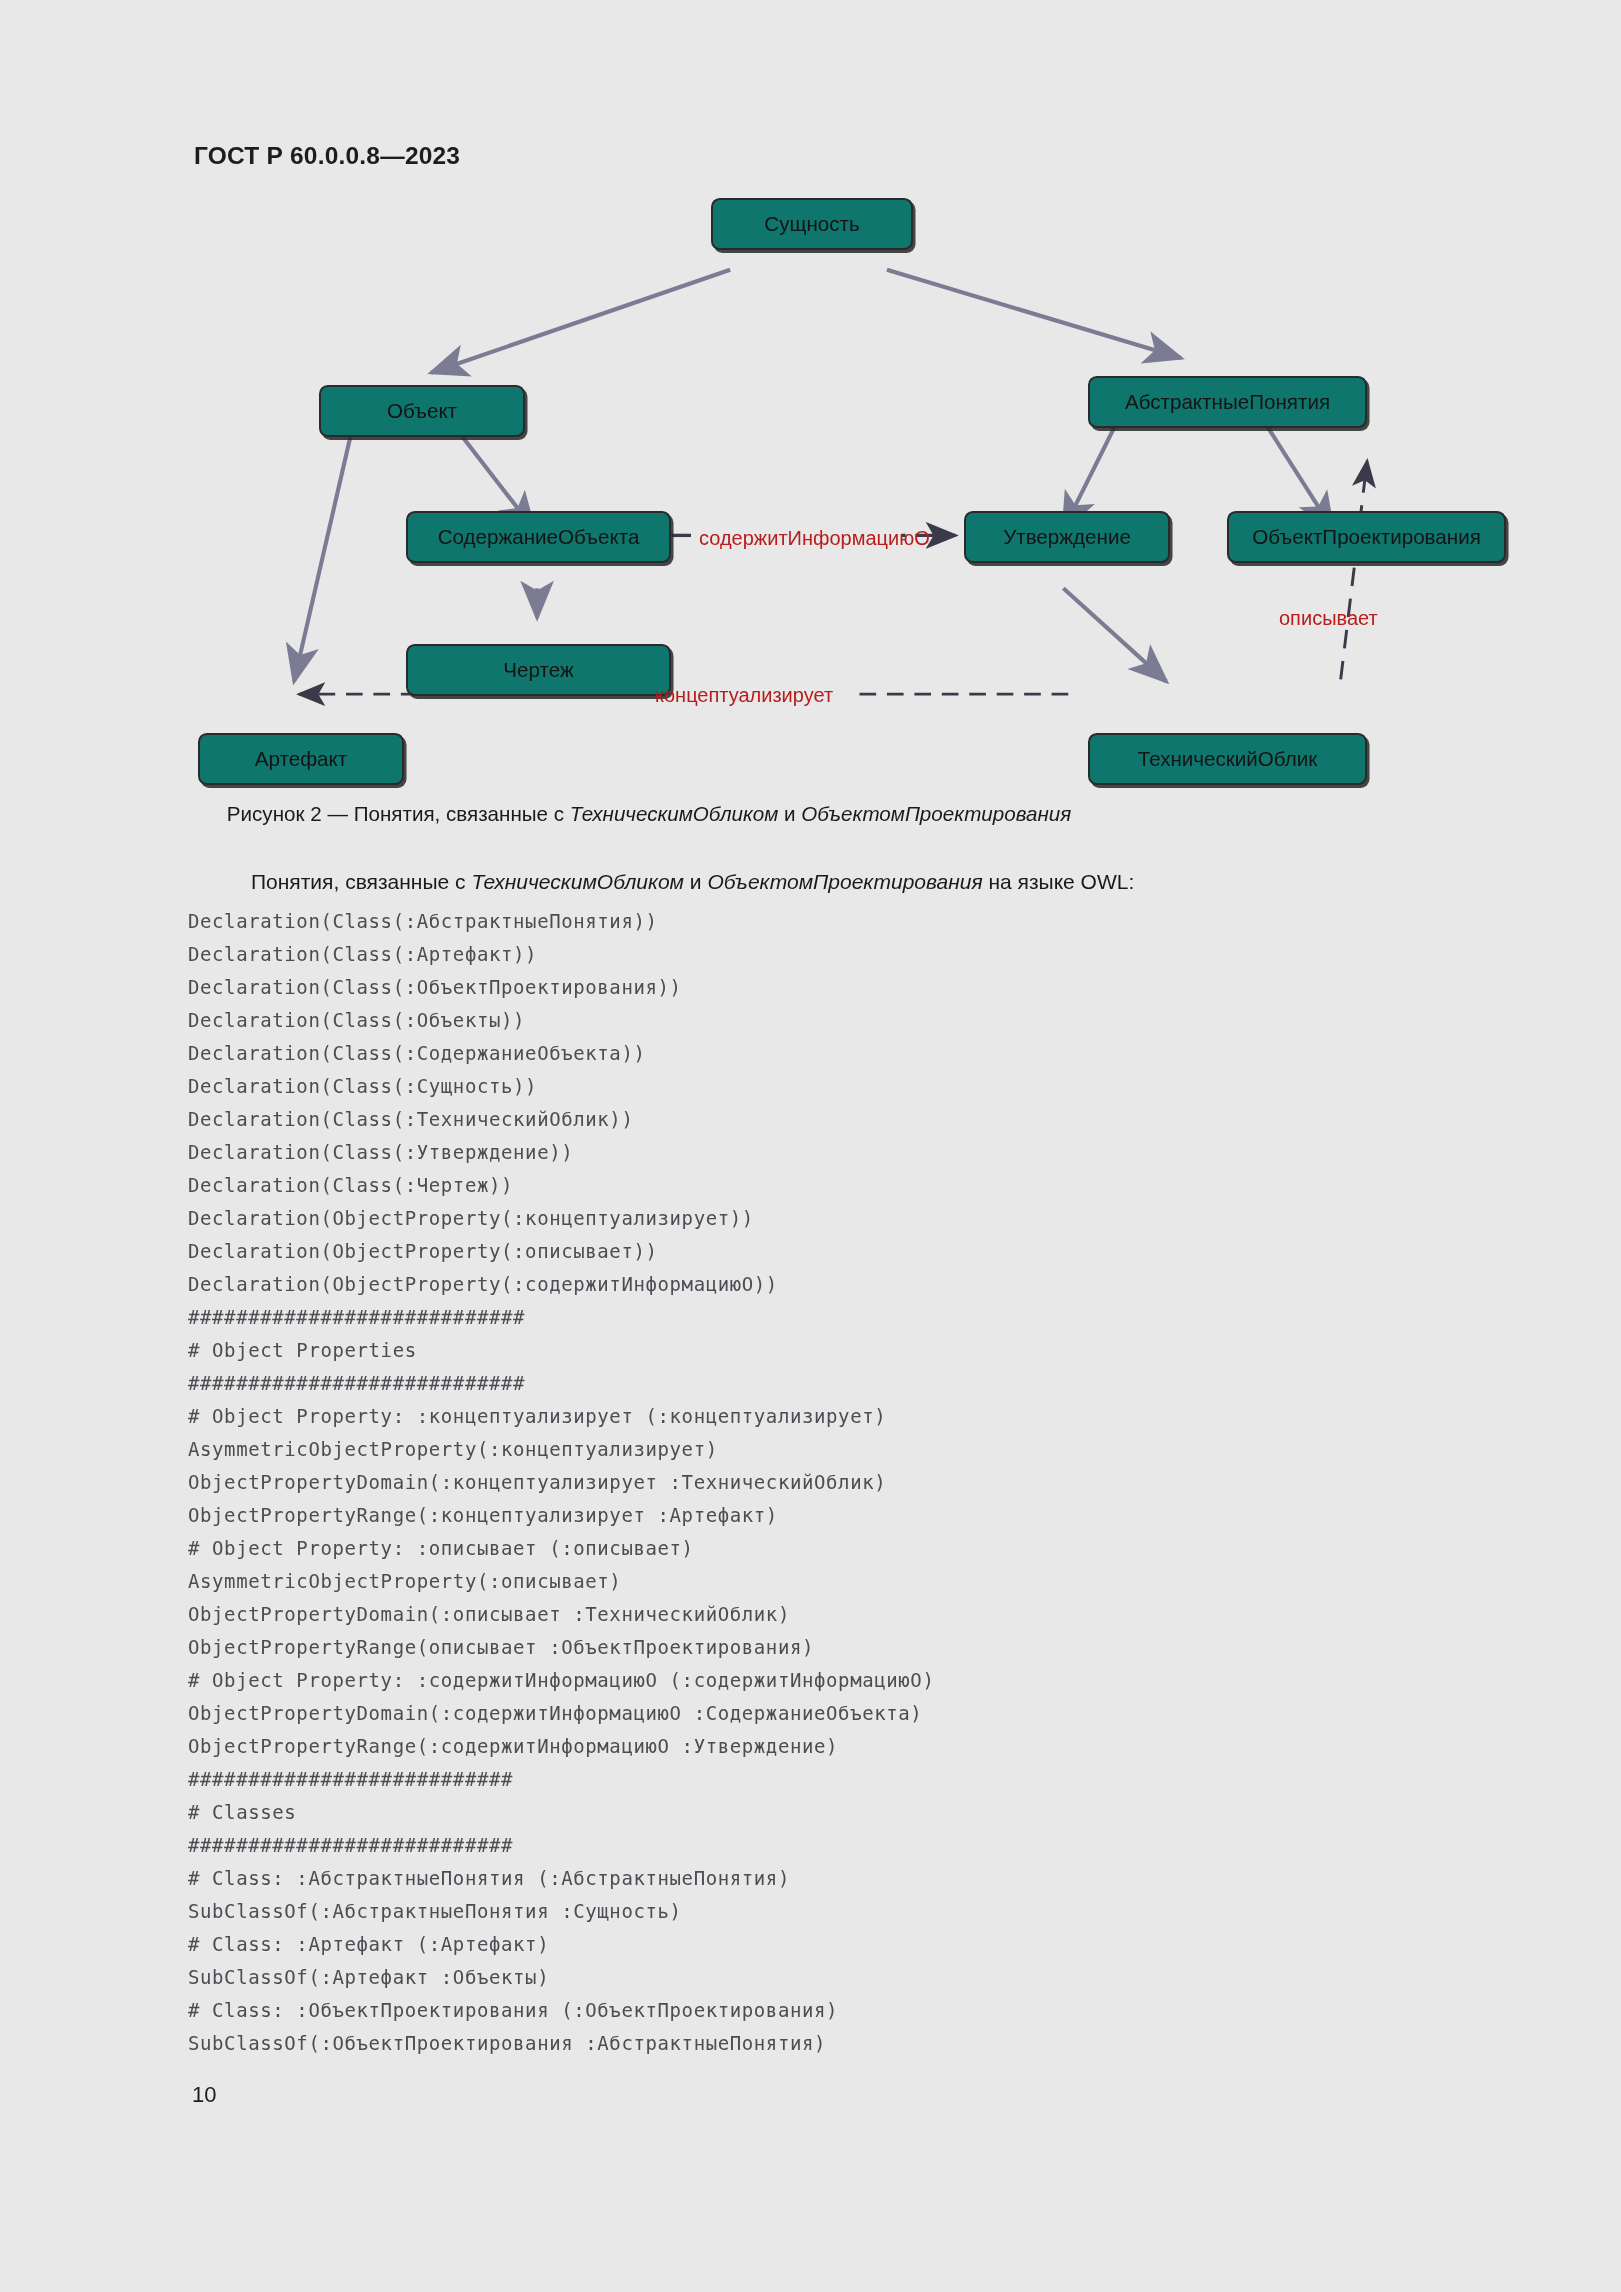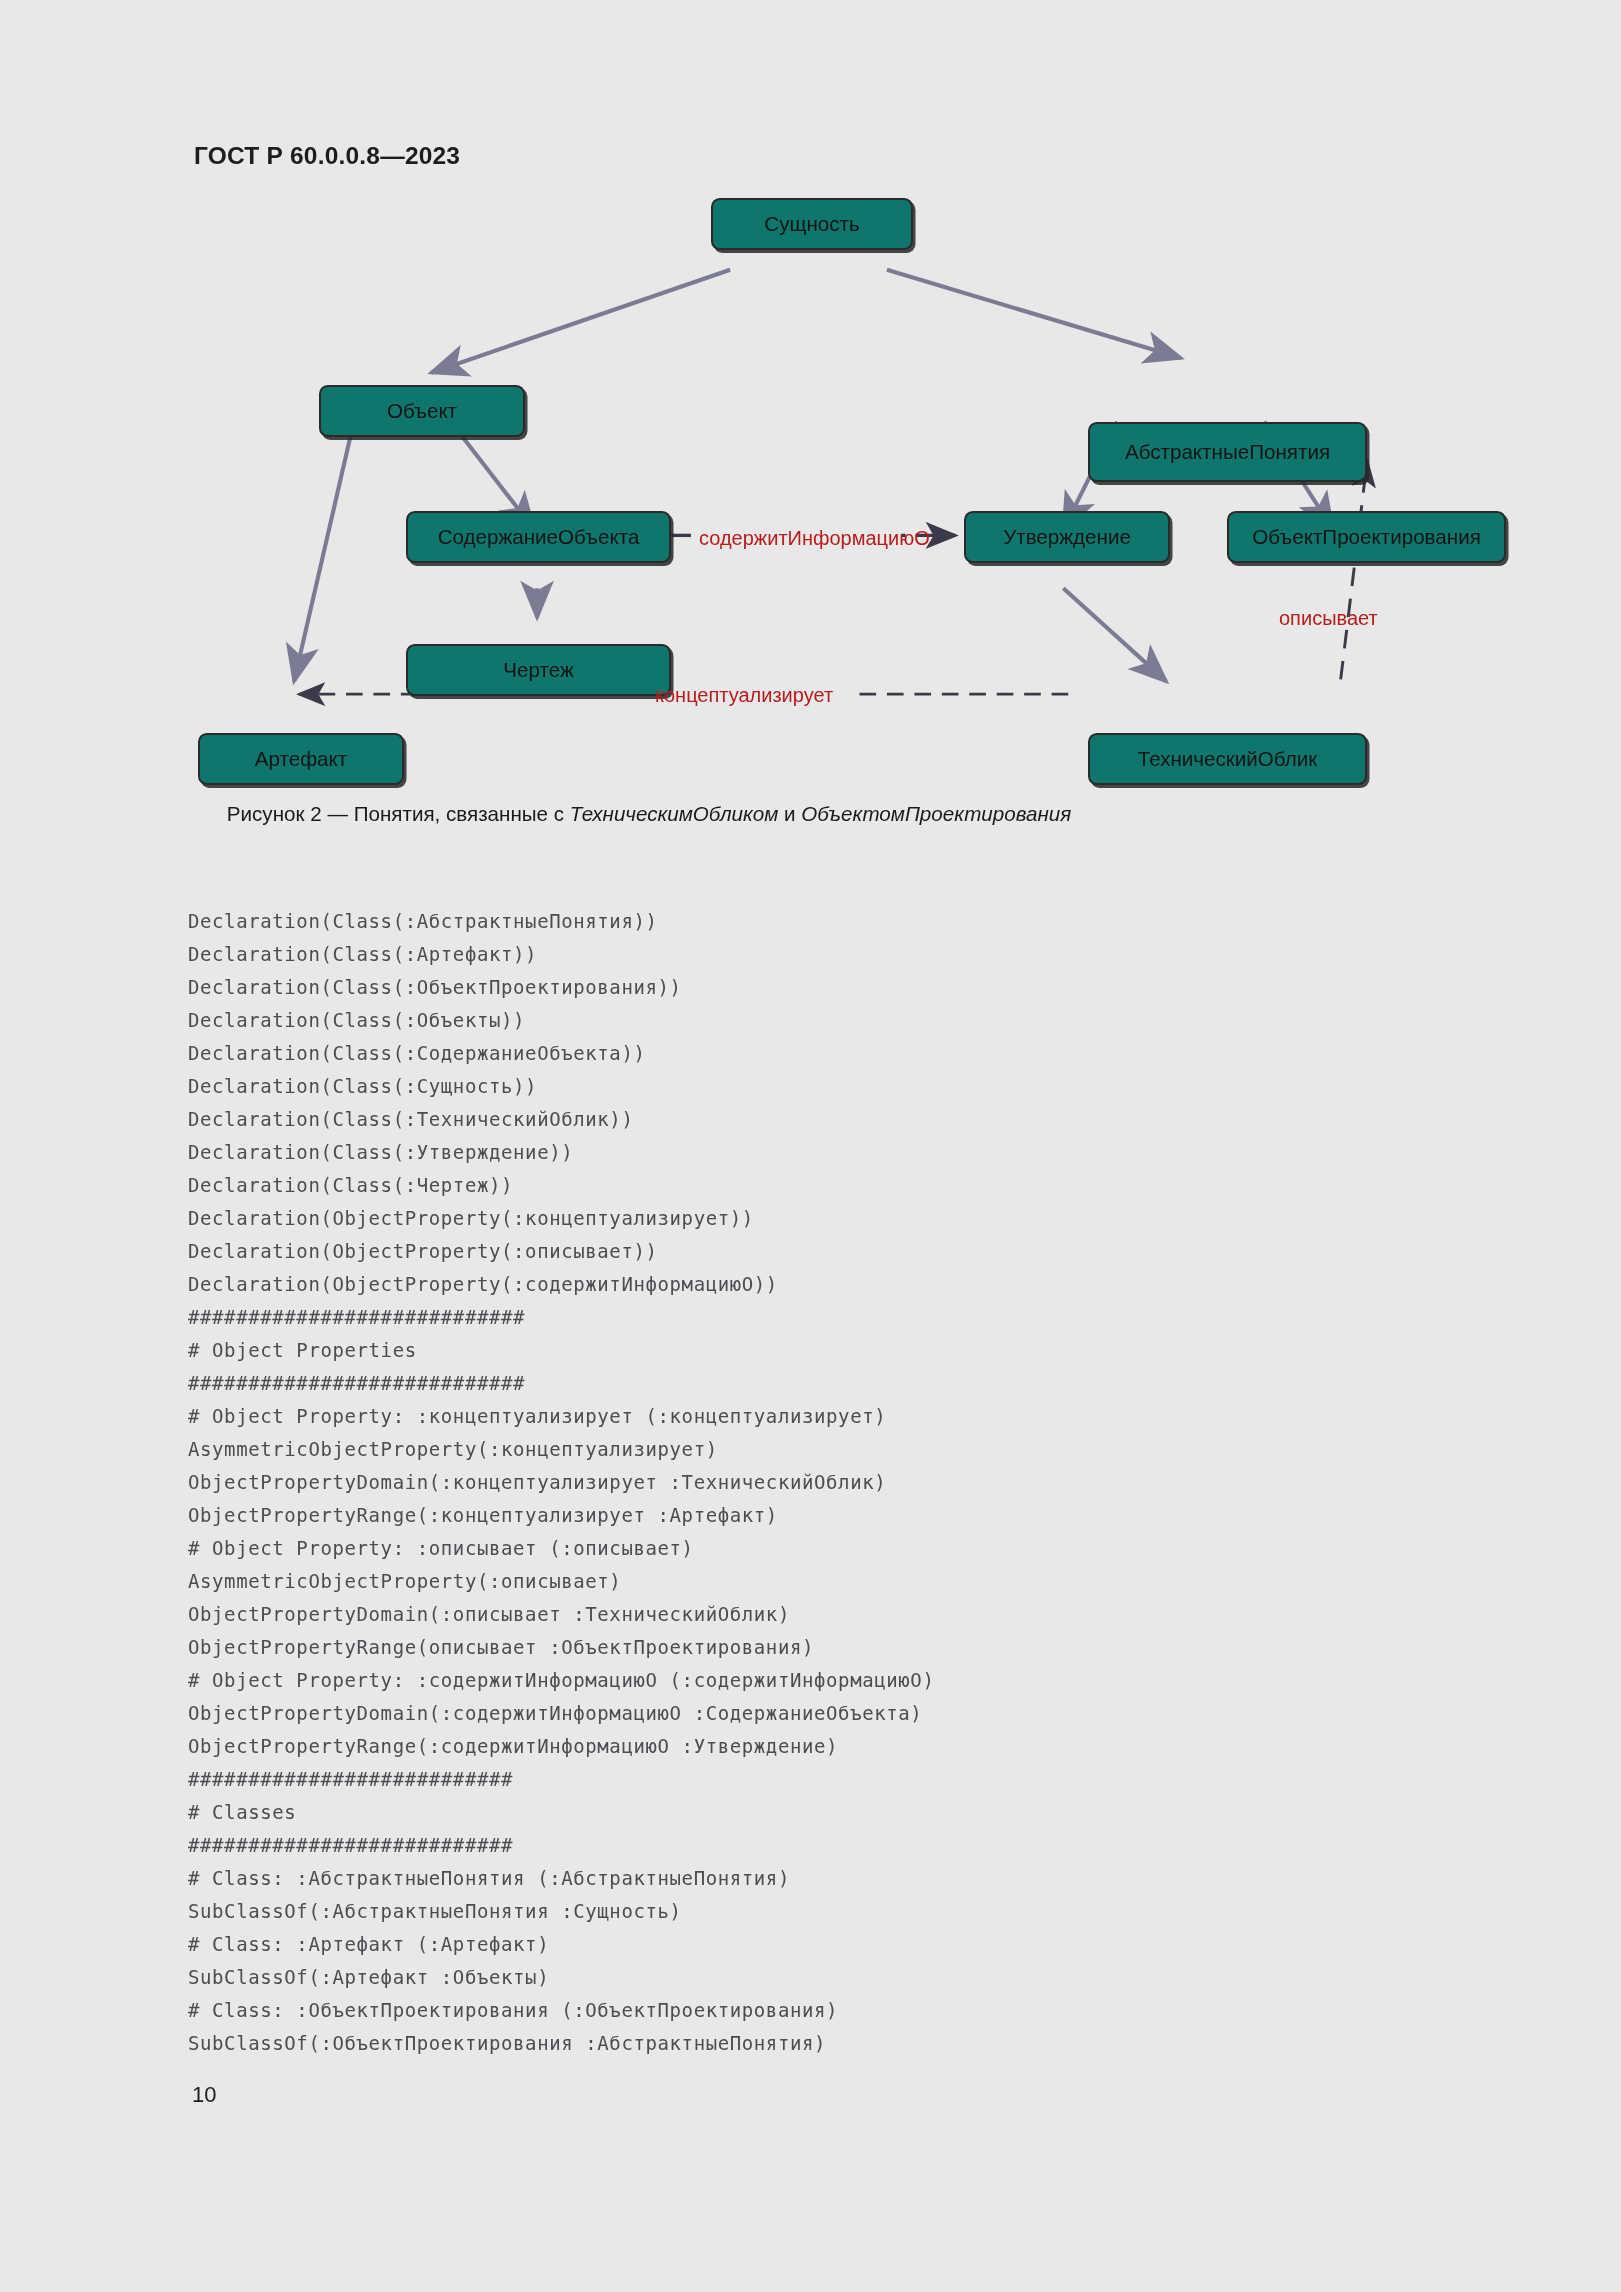--- a/index.html
+++ b/index.html
@@ -156,21 +156,21 @@
     </svg>
 
     <div class="node-box" style="left:711px; top:-12.7px; width:202px; height:52px;">
       <span>Сущность</span>
     </div>
 
     <div class="node-box" style="left:319px; top:174px; width:206px; height:52px;">
       <span>Объект</span>
     </div>
 
-    <div class="node-box" style="left:1088px; top:165px; width:279px; height:60px;margin-top:46px;">
+    <div class="node-box" style="left:1088px; top:165px; width:279px; height:52px;">
       <span>АбстрактныеПонятия</span>
     </div>
 
     <div class="node-box" style="left:406px; top:300px; width:265px; height:52px;">
       <span>СодержаниеОбъекта</span>
     </div>
 
     <div class="node-box" style="left:964px; top:300px; width:206px; height:52px;">
       <span>Утверждение</span>
     </div>
@@ -193,19 +193,20 @@
 
     <div class="edge-label" style="left:699px; top:316px;">содержитИнформациюО</div>
 
     <div class="edge-label" style="left:1279px; top:396px;">описывает</div>
 
     <div class="edge-label" style="left:655px; top:473px;">концептуализирует</div>
   </div>
 
   <div class="fig-caption"><span>Рисунок 2 — Понятия, связанные с </span><i>ТехническимОбликом</i><span> и </span><i>ОбъектомПроектирования</i></div>
 
+  <div class="owl-intro"><span>Понятия, связанные с </span><i>ТехническимОбликом</i><span> и </span><i>ОбъектомПроектирования</i><span> на языке OWL:</span></div>
 
   <div class="code-block"><span class="code-line">Declaration(Class(:АбстрактныеПонятия))</span><span class="code-line">Declaration(Class(:Артефакт))</span><span class="code-line">Declaration(Class(:ОбъектПроектирования))</span><span class="code-line">Declaration(Class(:Объекты))</span><span class="code-line">Declaration(Class(:СодержаниеОбъекта))</span><span class="code-line">Declaration(Class(:Сущность))</span><span class="code-line">Declaration(Class(:ТехническийОблик))</span><span class="code-line">Declaration(Class(:Утверждение))</span><span class="code-line">Declaration(Class(:Чертеж))</span><span class="code-line">Declaration(ObjectProperty(:концептуализирует))</span><span class="code-line">Declaration(ObjectProperty(:описывает))</span><span class="code-line">Declaration(ObjectProperty(:содержитИнформациюО))</span><span class="code-line">############################</span><span class="code-line"># Object Properties</span><span class="code-line">############################</span><span class="code-line"># Object Property: :концептуализирует (:концептуализирует)</span><span class="code-line">AsymmetricObjectProperty(:концептуализирует)</span><span class="code-line">ObjectPropertyDomain(:концептуализирует :ТехническийОблик)</span><span class="code-line">ObjectPropertyRange(:концептуализирует :Артефакт)</span><span class="code-line"># Object Property: :описывает (:описывает)</span><span class="code-line">AsymmetricObjectProperty(:описывает)</span><span class="code-line">ObjectPropertyDomain(:описывает :ТехническийОблик)</span><span class="code-line">ObjectPropertyRange(описывает :ОбъектПроектирования)</span><span class="code-line"># Object Property: :содержитИнформациюО (:содержитИнформациюО)</span><span class="code-line">ObjectPropertyDomain(:содержитИнформациюО :СодержаниеОбъекта)</span><span class="code-line">ObjectPropertyRange(:содержитИнформациюО :Утверждение)</span><span class="code-line">###########################</span><span class="code-line"># Classes</span><span class="code-line">###########################</span><span class="code-line"># Class: :АбстрактныеПонятия (:АбстрактныеПонятия)</span><span class="code-line">SubClassOf(:АбстрактныеПонятия :Сущность)</span><span class="code-line"># Class: :Артефакт (:Артефакт)</span><span class="code-line">SubClassOf(:Артефакт :Объекты)</span><span class="code-line"># Class: :ОбъектПроектирования (:ОбъектПроектирования)</span><span class="code-line">SubClassOf(:ОбъектПроектирования :АбстрактныеПонятия)</span></div>
 
   <div class="page-number">10</div>
 
 </div>
 
 
 </body></html>

